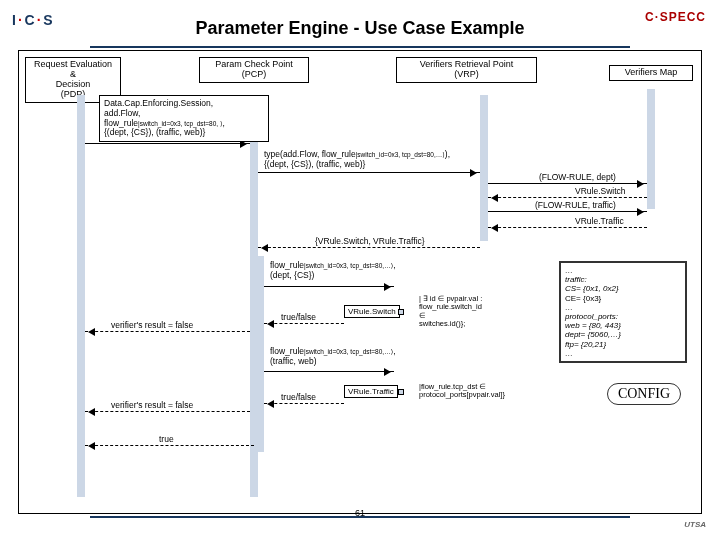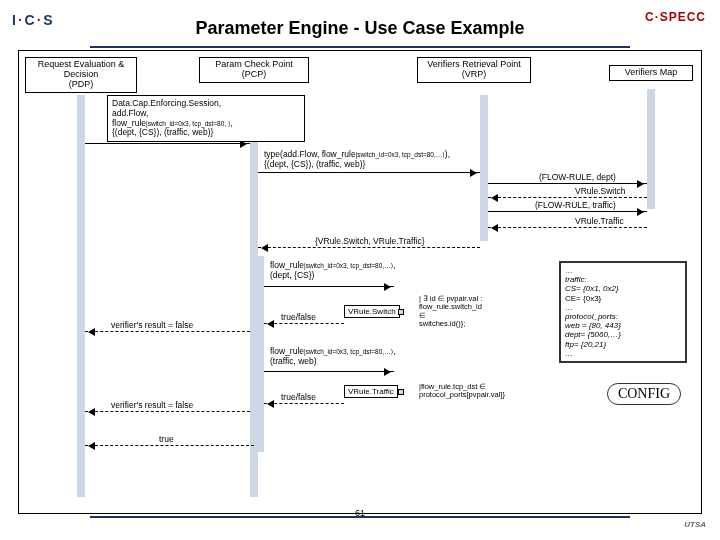--- a/index.html
+++ b/index.html
@@ -155,32 +155,32 @@
 <div class="header">
   <div class="logo-left">I<span class="dot">·</span>C<span class="dot">·</span>S</div>
   <div class="title">Parameter Engine - Use Case Example</div>
   <div class="logo-right">C·SPECC</div>
   <div class="logo-right-sub"></div>
   <div class="hr1"></div>
 </div>
 
 <div class="canvas">
 
-  <div class="head" style="left:6px; top:6px; width:112px;"><span>Request Evaluation &amp;<br>Decision<br>(PDP)</span></div>
+  <div class="head" style="left:6px; top:6px; width:96px;"><span>Request Evaluation &amp;<br>Decision<br>(PDP)</span></div>
   <div class="head" style="left:180px; top:6px; width:110px;"><span>Param Check Point<br>(PCP)</span></div>
-  <div class="head" style="left:398px; top:6px; width:114px;"><span>Verifiers Retrieval Point<br>(VRP)</span></div>
+  <div class="head" style="left:377px; top:6px; width:141px;"><span>Verifiers Retrieval Point<br>(VRP)</span></div>
   <div class="head" style="left:590px; top:14px; width:84px;"><span>Verifiers Map</span></div>
 
   <div class="lifeline" style="left:58px;  top:44px; height:402px;"></div>
   <div class="lifeline" style="left:231px; top:44px; height:402px;"></div>
   <div class="lifeline" style="left:461px; top:44px; height:146px;"></div>
   <div class="lifeline" style="left:628px; top:38px; height:120px;"></div>
 
   <div class="arrow" style="left:66px; top:92px; width:165px;"></div>
-  <div class="notebox" style="left:88px; top:44px; width:198px;">
+  <div class="notebox" style="left:80px; top:44px; width:170px;">
     <div>Data.Cap.Enforcing.Session,</div>
     <div>add.Flow,</div>
     <div>flow_rule<span class="sub">|switch_id=0x3, tcp_dst=80, ⟩</span>,</div>
     <div>{(dept, {CS}), (traffic, web)}</div>
   </div>
 
   <div class="arrow" style="left:239px; top:121px; width:222px;"></div>
   <div class="msglabel" style="left:245px; top:99px;">
     <div>type(add.Flow, flow_rule<span class="sub">|switch_id=0x3, tcp_dst=80,…⟩</span>),</div>
     <div>{(dept, {CS}), (traffic, web)}</div>

